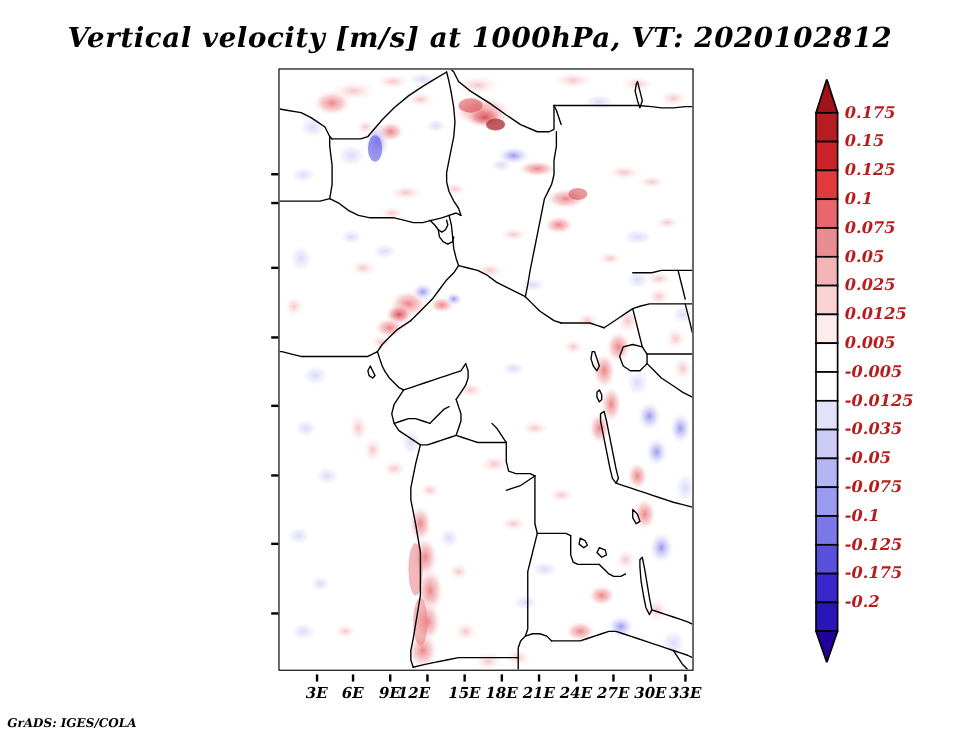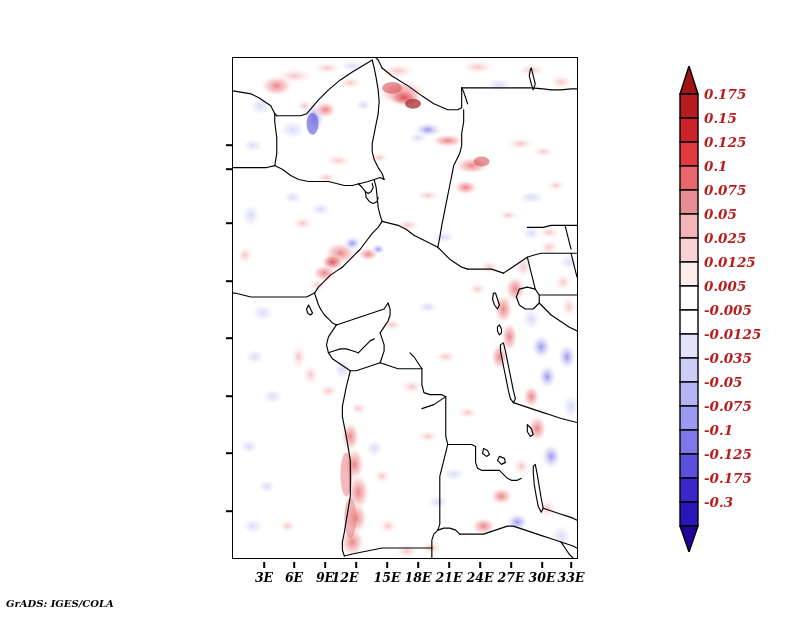--- a/index.html
+++ b/index.html
@@ -131,20 +131,21 @@
     font-size: 10px;
     color: #000000;
     white-space: nowrap;
   }
 </style>
 </head>
 <body>
 
 <div id="stage">
 
+  <div id="plot-title">Vertical velocity [m/s] at 1000hPa, VT: 2020102812</div>
 
   <div id="map-panel">
     <svg id="map-svg" viewBox="0 0 346 502" preserveAspectRatio="none">
       <defs>
 
         <radialGradient id="gR1">
             <stop offset="0%" stop-color="#e8676c" stop-opacity="0.95"></stop>
             <stop offset="55%" stop-color="#f3b4b7" stop-opacity="0.7"></stop>
             <stop offset="100%" stop-color="#ffffff" stop-opacity="0"></stop>
           </radialGradient>
@@ -473,18 +474,18 @@
     <div class="cb-label" style="top:196px">0.0125</div>
     <div class="cb-label" style="top:220px">0.005</div>
     <div class="cb-label" style="top:244px">-0.005</div>
     <div class="cb-label" style="top:268px">-0.0125</div>
     <div class="cb-label" style="top:292px">-0.035</div>
     <div class="cb-label" style="top:316px">-0.05</div>
     <div class="cb-label" style="top:340px">-0.075</div>
     <div class="cb-label" style="top:364px">-0.1</div>
     <div class="cb-label" style="top:388px">-0.125</div>
     <div class="cb-label" style="top:412px">-0.175</div>
-    <div class="cb-label" style="top:436px">-0.3</div>
+    <div class="cb-label" style="top:436px">-0.2</div>
   </div>
 
   <div id="watermark">GrADS: IGES/COLA</div>
 
 </div>
 
 </body></html>

